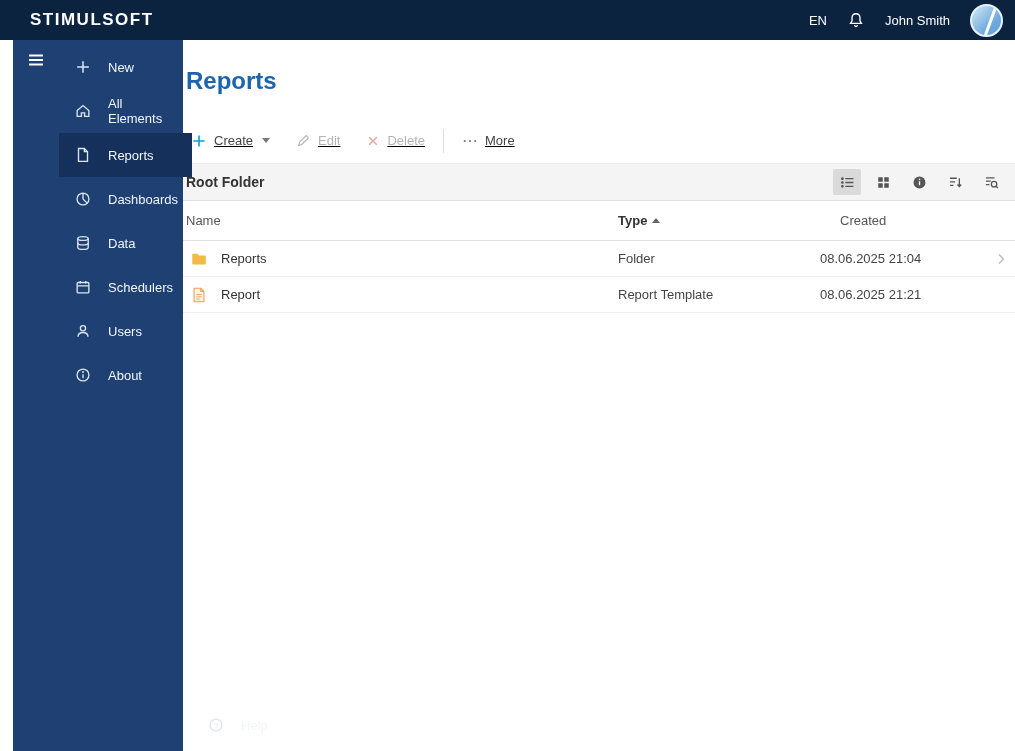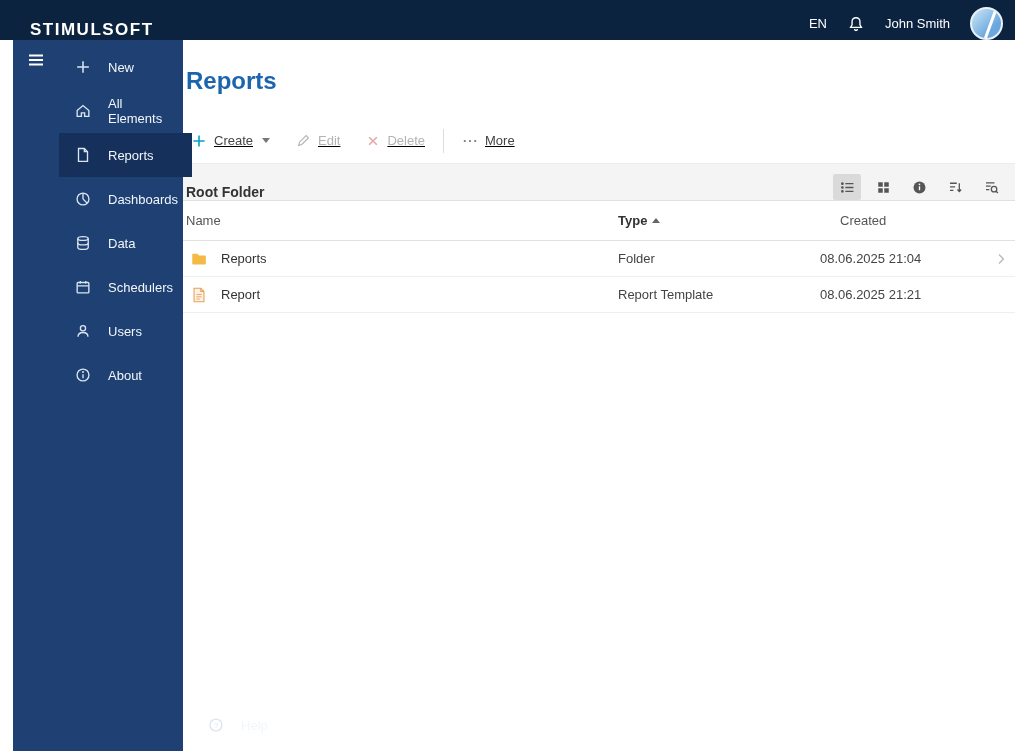--- a/index.html
+++ b/index.html
@@ -1,21 +1,21 @@
 <!DOCTYPE html>
 <html><head>
 <meta charset="utf-8">
 <style>
   * { margin:0; padding:0; box-sizing:border-box; }
   html,body { width:1015px; height:751px; overflow:hidden; background:#fff;
               font-family:"Liberation Sans", sans-serif; }
 
   
   .topbar { position:fixed; top:0; left:0; width:1015px; height:40px;
-            background:#0c2340; display:flex; align-items:flex-end;
+            background:#0c2340; display:flex; align-items:center;
             justify-content:space-between; padding:0 12px 0 30px; z-index:20; }
   .logo { color:#ffffff; font-size:17px; font-weight:bold; letter-spacing:1.5px; }
   .topbar-right { display:flex; align-items:center; gap:20px; color:#fff; font-size:13px; }
   .lang { cursor:pointer; }
   .bell { display:flex; align-items:center; cursor:pointer; color:#fff; }
   .username { cursor:pointer; }
   .avatar { width:33px; height:33px; border-radius:50%; cursor:pointer;
             background:linear-gradient(135deg,#cfe8f8 0%,#6aa7dc 70%);
             border:2px solid #e8f2fb; position:relative; overflow:hidden; }
   .avatar::after { content:""; position:absolute; left:16px; top:-6px; width:3px;
@@ -47,21 +47,21 @@
   .tb-btn.disabled { color:#b3b3b3; cursor:default; }
   .tb-btn .del { color:#e4a3a3; }
   .caret { width:0; height:0; border-left:4px solid transparent;
            border-right:4px solid transparent; border-top:5px solid #777; margin-left:2px; }
   .tb-divider { width:1px; height:24px; background:#ddd; margin:0 5px; }
   .dots { color:#777; }
 
   
   .folder-bar { margin-top:9px; height:38px; background:#f4f4f4;
                 border-top:1px solid #ececec; border-bottom:1px solid #e0e0e0;
-                display:flex; align-items:flex-end; justify-content:space-between;
+                display:flex; align-items:center; justify-content:space-between;
                 padding:0 10px 0 16px; }
   .folder-title { font-size:14px; font-weight:bold; color:#333; }
   .view-btns { display:flex; gap:8px; align-items:center; }
   .view-btn { width:28px; height:26px; display:flex; align-items:center;
               justify-content:center; color:#555; border-radius:2px; cursor:pointer; }
   .view-btn.active { background:#dadada; }
 
   
   .table { width:845px; }
   .trow { display:grid; grid-template-columns:448px 202px 167px 28px;

